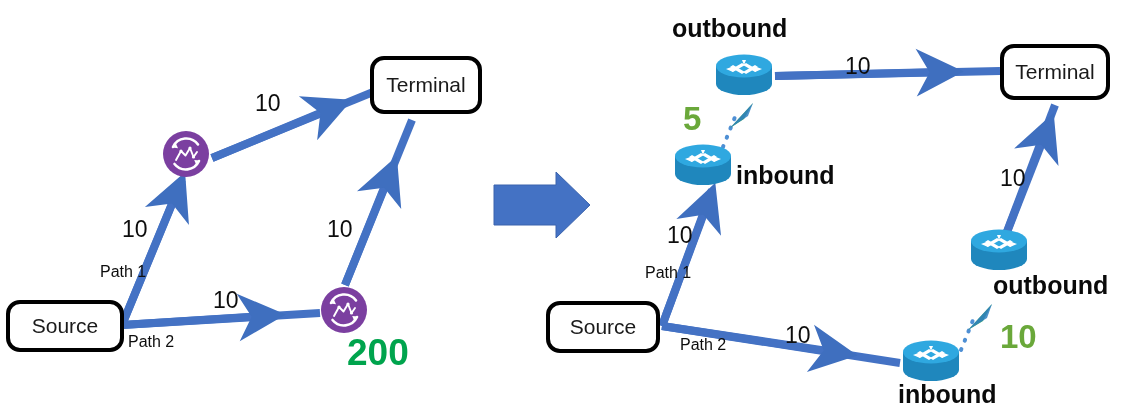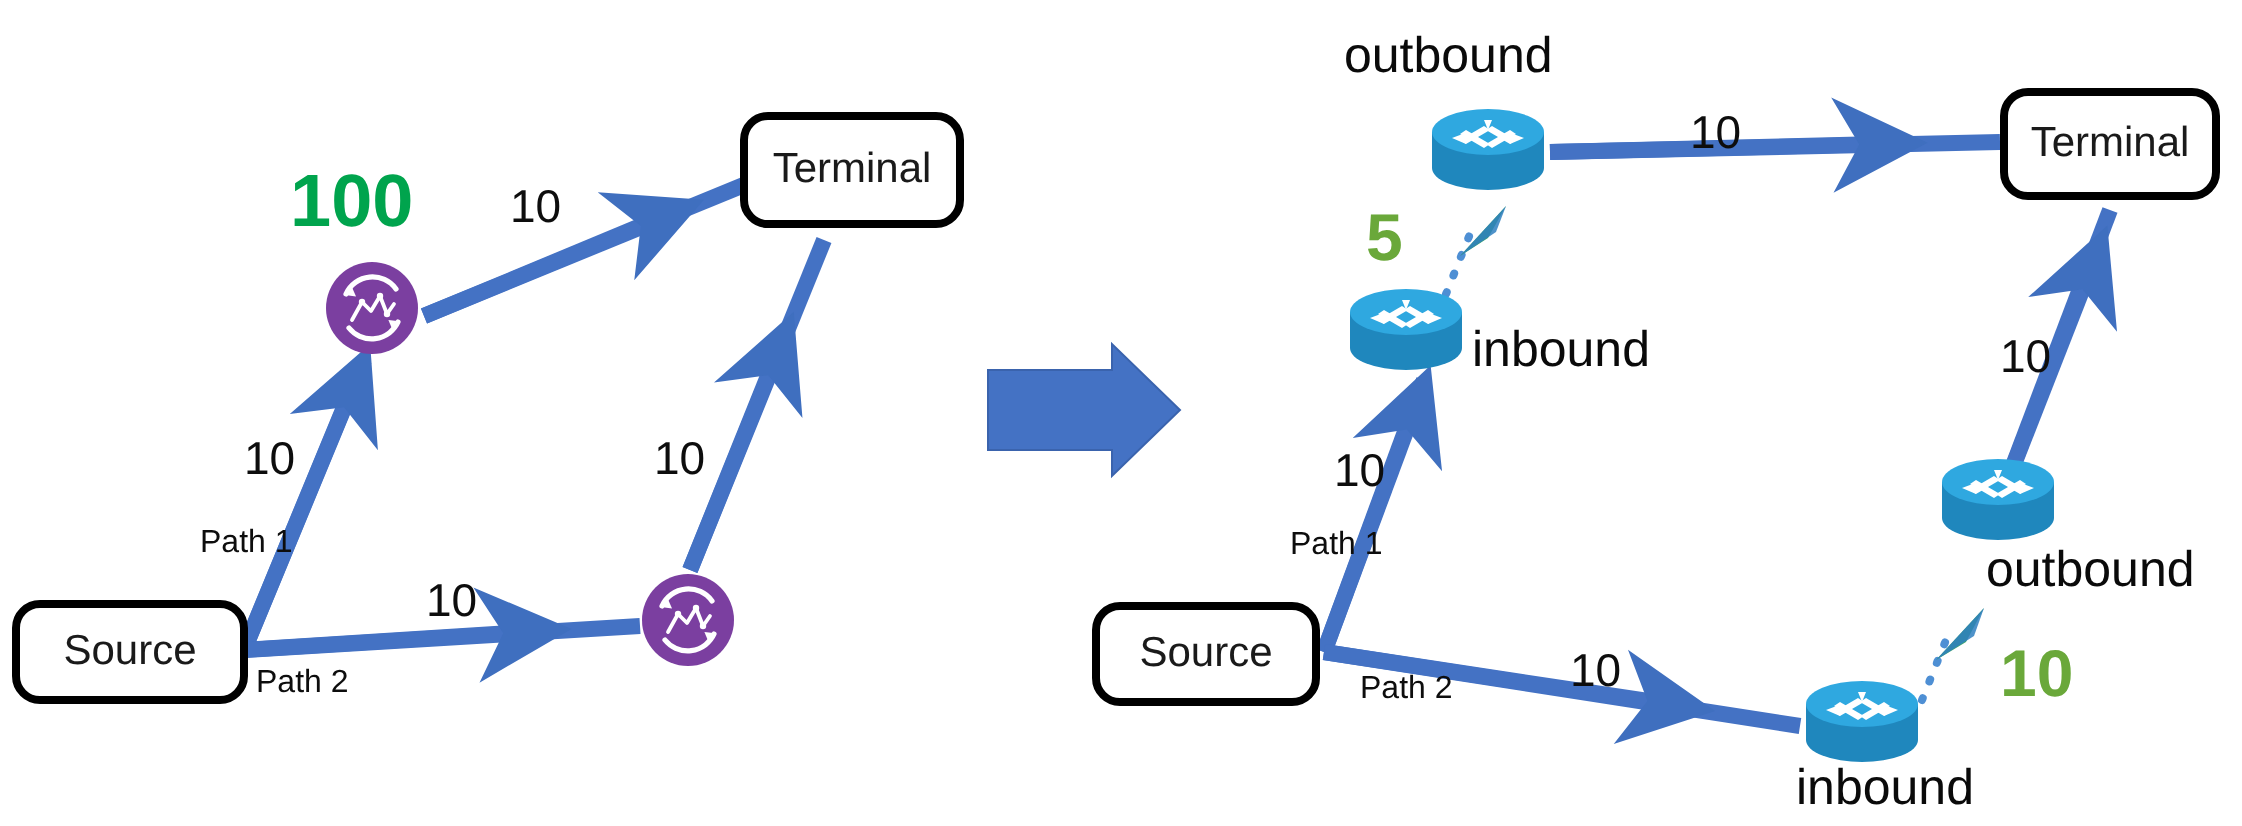--- a/index.html
+++ b/index.html
@@ -58,21 +58,21 @@
     font-weight: bold;
     color: #00a44d;
   }
   .lbl-green-olive {
     font-size: 33px;
     font-weight: bold;
     color: #6aa83a;
   }
   .lbl-bold {
     font-size: 25px;
-    font-weight: normal;
+    font-weight: bold;
     color: #0a0a0a;
   }
   .router {
     position: absolute;
     z-index: 6;
   }
   .purple-node {
     position: absolute;
     z-index: 6;
   }
@@ -178,22 +178,22 @@
       <path d="M 37 31 A 14.5 14.5 0 0 1 12.5 34" stroke="#ffffff" stroke-width="2.6" fill="none" stroke-linecap="round"></path>
       <path d="M 13.5 12.5 L 10.5 17.5 L 16 18.2 Z" fill="#ffffff"></path>
       <path d="M 34.5 35.5 L 37.8 30.6 L 32.2 30 Z" fill="#ffffff"></path>
       <polyline points="14,30 19,21 23.5,25.5 28,18 31.5,27 35,22" stroke="#ffffff" stroke-width="1.9" fill="none" stroke-linejoin="round" stroke-linecap="round"></polyline>
       <circle cx="19" cy="21" r="1.6" fill="#ffffff"></circle>
       <circle cx="28" cy="18" r="1.6" fill="#ffffff"></circle>
       <circle cx="31.5" cy="27" r="1.6" fill="#ffffff"></circle>
     </svg>
   </div>
 
-  <div class="lbl lbl-green-big" style="left:145px; top:80px;">100</div>
-
+
+  <div class="lbl lbl-green-big" style="left:347px; top:332px;">200</div>
 
   <div class="lbl lbl-edge" style="left:122px; top:216px;">10</div>
 
   <div class="lbl lbl-edge" style="left:255px; top:90px;">10</div>
 
   <div class="lbl lbl-edge" style="left:213px; top:287px;">10</div>
 
   <div class="lbl lbl-edge" style="left:327px; top:216px;">10</div>
 
   <div class="lbl lbl-path" style="left:100px; top:263px;">Path 1</div>

